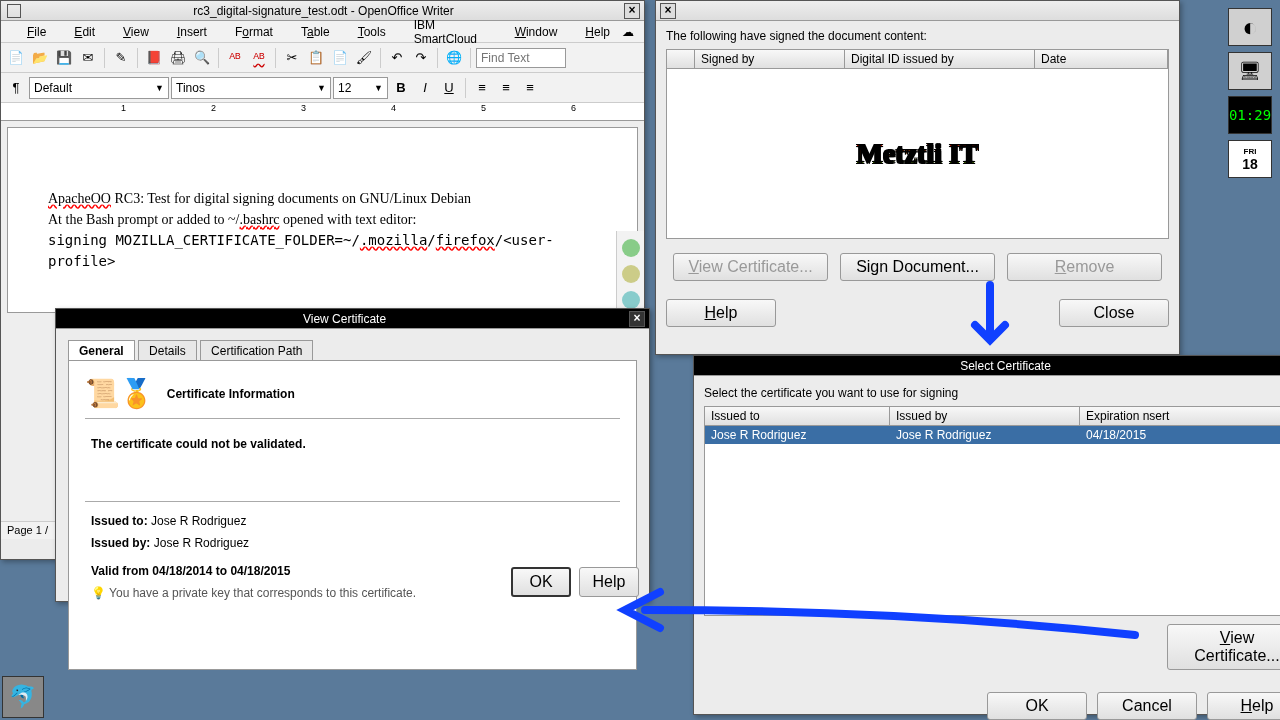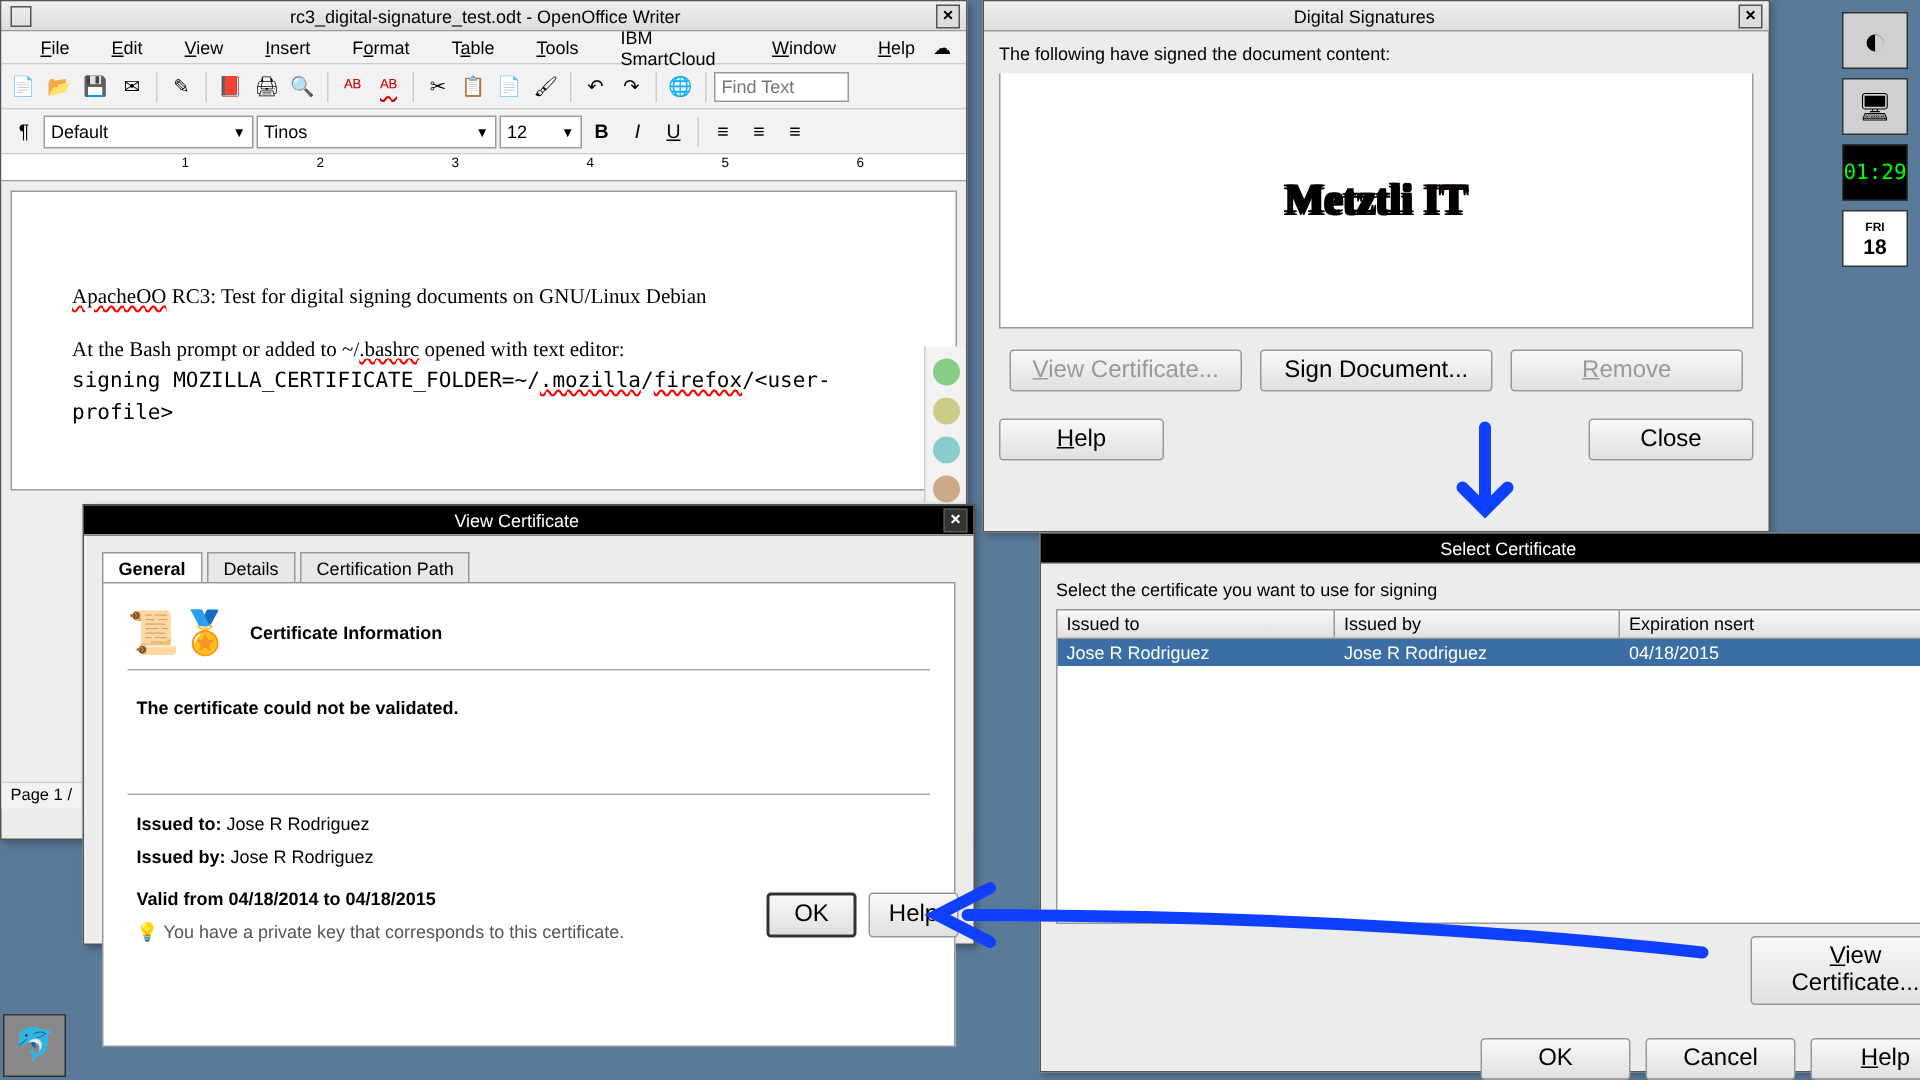--- a/index.html
+++ b/index.html
@@ -133,36 +133,36 @@
     <span style="position:absolute;left:120px">1</span>
     <span style="position:absolute;left:210px">2</span>
     <span style="position:absolute;left:300px">3</span>
     <span style="position:absolute;left:390px">4</span>
     <span style="position:absolute;left:480px">5</span>
     <span style="position:absolute;left:570px">6</span>
   </div>
   <div class="doc-area" style="height:400px">
     <div class="page">
       <p><span class="wavy">ApacheOO</span><span> RC3: Test for digital signing documents on GNU/Linux Debian</span></p>
-      <p style="margin-top:14px"><span>At the Bash prompt or added to ~/</span><span class="wavy">.bashrc</span><span> opened with text editor:</span></p>
+      <p style=""><span>At the Bash prompt or added to ~/</span><span class="wavy">.bashrc</span><span> opened with text editor:</span></p>
       <p class="mono"><span>signing MOZILLA_CERTIFICATE_FOLDER=~/</span><span class="wavy">.mozilla</span><span>/</span><span class="wavy">firefox</span><span>/&lt;user-profile&gt;</span></p>
     </div>
     <div class="sidebar">
       <div class="sicon" style="background:#8c8"></div>
       <div class="sicon" style="background:#cc8"></div>
       <div class="sicon" style="background:#8cc"></div>
       <div class="sicon" style="background:#ca8"></div>
     </div>
   </div>
   <div class="statusbar">
     <span>Page 1 /</span>
   </div>
 </div>
 
-<div class="window" style="left:55px;top:336px;width:595px;height:294px;">
+<div class="window" style="left:55px;top:308px;width:595px;height:294px;">
   <div class="titlebar dark">
     <span class="title">View Certificate</span>
     <span class="close-x" style="background:#333;color:#fff">×</span>
   </div>
   <div style="padding:10px 12px 0 12px">
     <span class="tab active">General</span>
     <span class="tab">Details</span>
     <span class="tab">Certification Path</span>
     <div class="tab-content" style="height:310px; position:relative">
       <div style="display:flex;align-items:center;gap:12px">
@@ -179,25 +179,30 @@
     </div>
   </div>
   <div style="position:absolute;bottom:4px;right:10px;display:flex;gap:8px">
     <button class="btn" style="border:2px solid #333">OK</button>
     <button class="btn">Help</button>
   </div>
 </div>
 
 <div class="window" style="left:655px;top:0;width:525px;height:355px;">
   <div class="titlebar">
-    <span class="title">Digital Signatures</span>
     <span class="close-x">×</span>
   </div>
   <div style="padding:8px 10px">
     <p style="margin-bottom:6px">The following have signed the document content:</p>
+    <div class="table-hdr">
+      <div style="width:28px"></div>
+      <div style="width:150px">Signed by</div>
+      <div style="width:190px">Digital ID issued by</div>
+      <div style="flex:1">Date</div>
+    </div>
     <div class="table-body" style="height:170px;display:flex;align-items:center;justify-content:center">
       <span class="logo-text">Metztli IT</span>
     </div>
     <div style="display:flex;gap:12px;margin-top:14px;justify-content:center">
       <button class="btn" disabled="" style="width:155px"><u>V</u>iew Certificate...</button>
       <button class="btn" style="width:155px">Sign Document...</button>
       <button class="btn" disabled="" style="width:155px"><u>R</u>emove</button>
     </div>
     <div style="display:flex;gap:12px;margin-top:18px">
       <button class="btn" style="width:110px"><u>H</u>elp</button>

